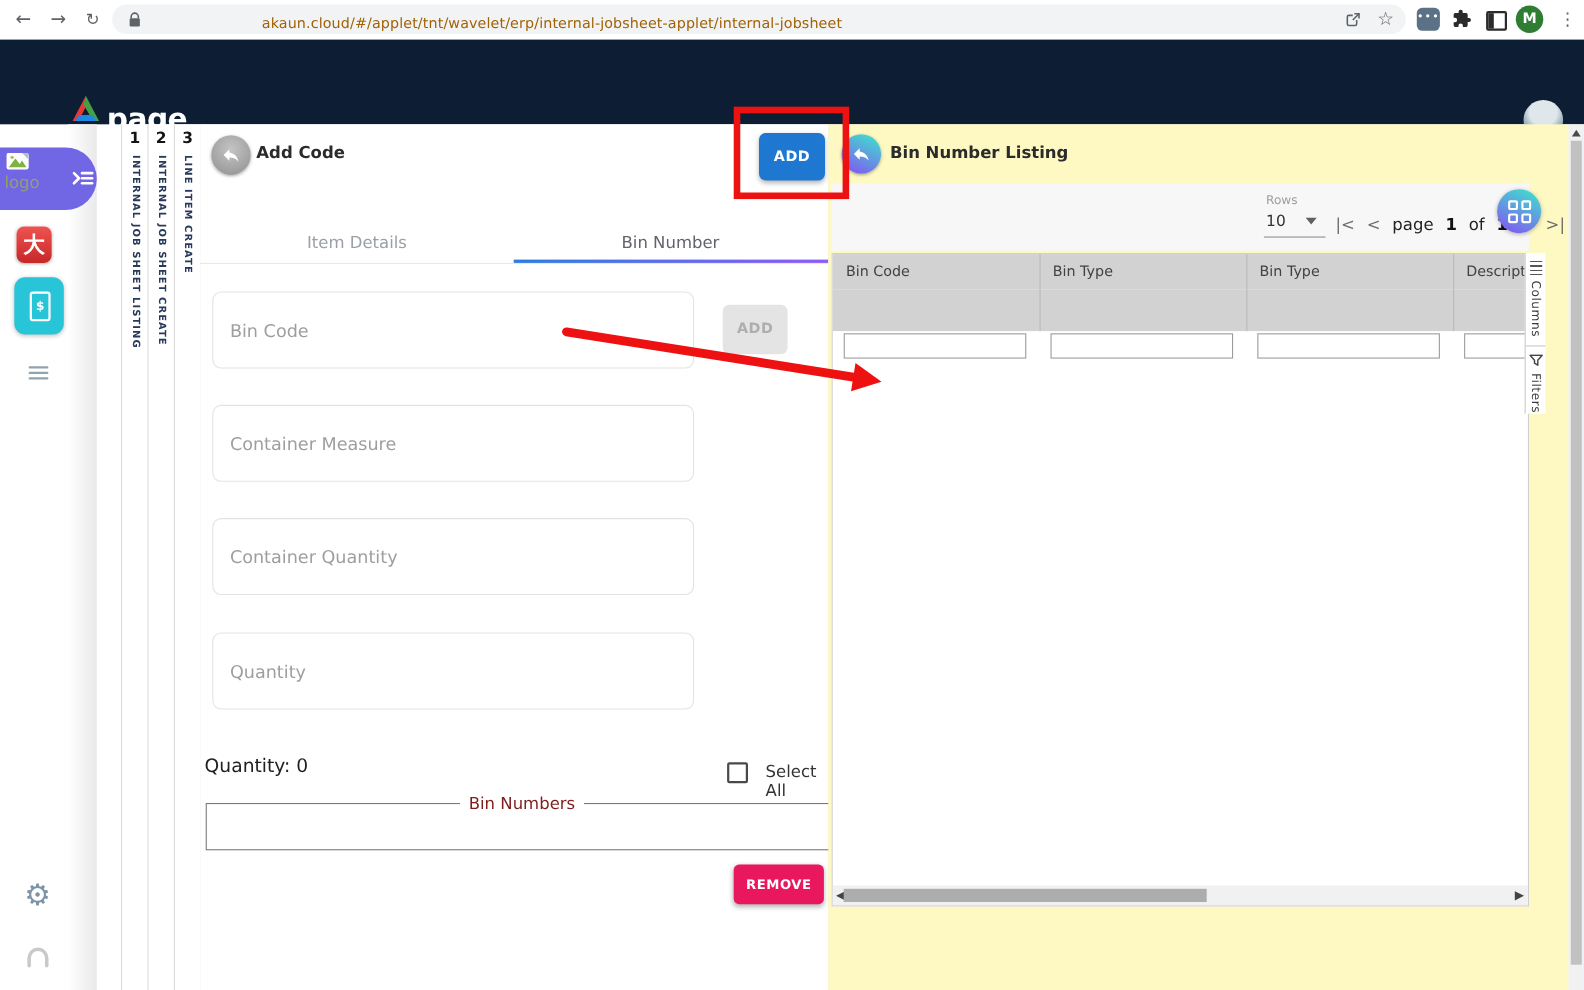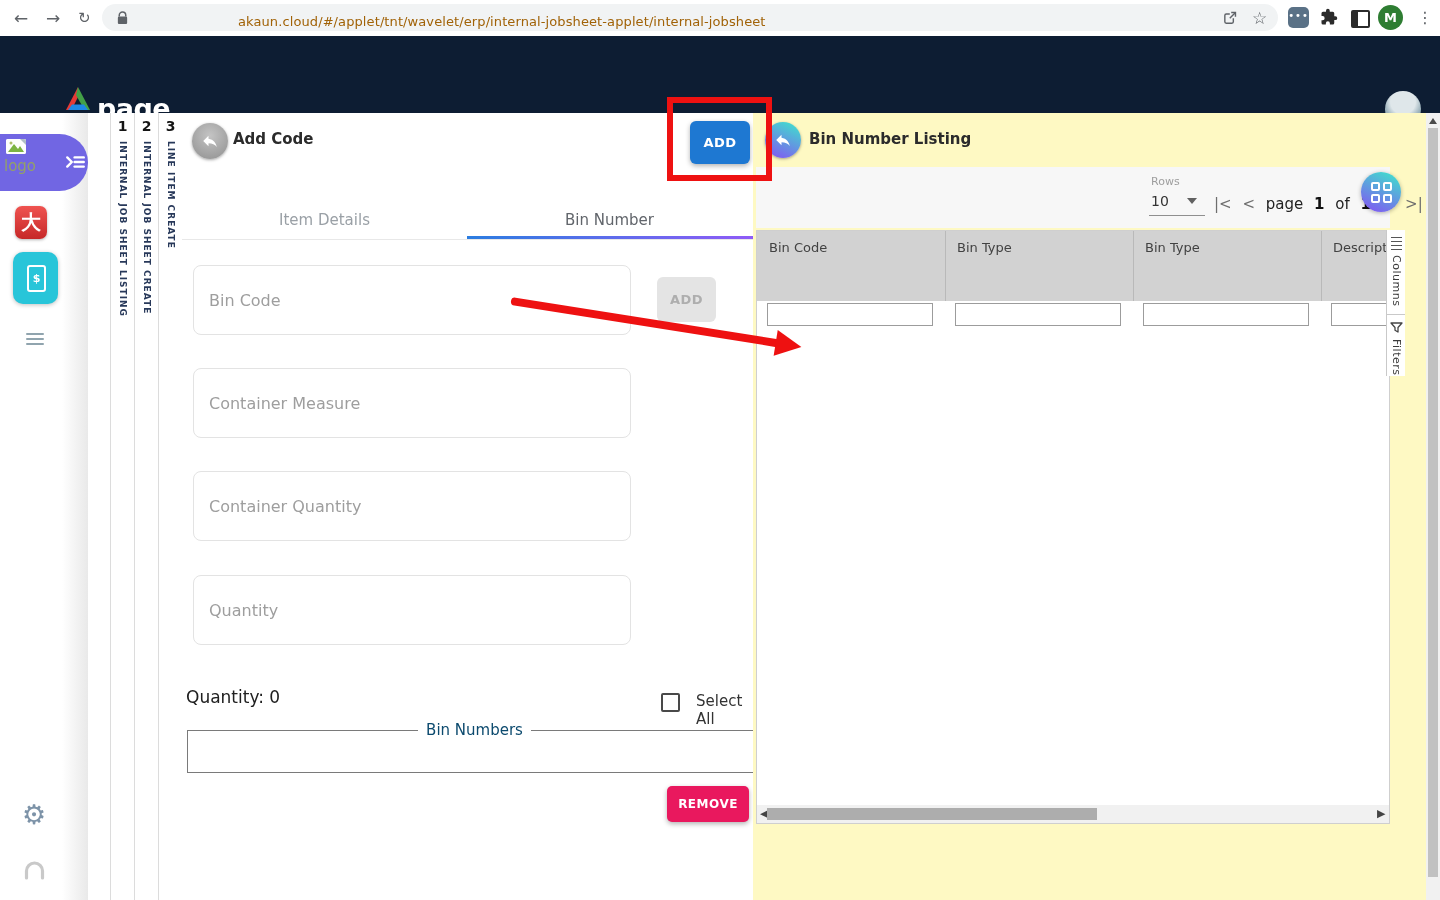--- a/index.html
+++ b/index.html
@@ -63,21 +63,21 @@
   .field{left:11px;width:438px;height:70px;border:1.5px solid #e3e3e3;border-radius:8px;
          background:#fff;font-size:16px;color:#333;padding:0 15px;box-sizing:border-box;outline:none;
          font-family:"DejaVu Sans","Liberation Sans",sans-serif;}
   .field::placeholder{color:#9e9e9e;opacity:1;}
   #bin-add-button{left:475px;top:164px;width:59px;height:45px;background:#e4e4e4;border-radius:6px;
                   color:#aeaeae;font-size:13px;font-weight:bold;text-align:center;line-height:45px;letter-spacing:.5px;}
   #qty-summary{left:4px;top:574px;font-size:17px;color:#202020;}
   #select-all-box{left:479px;top:580px;width:15px;height:15px;border:2px solid #494949;border-radius:2px;background:#fff;}
   #select-all-label{left:502px;top:579px;font-size:15px;color:#333;margin-left:12px;}
   #bin-fieldset{left:5px;top:608px;width:549px;height:34px;border:1px solid #7a7a7a;margin:0;}
-  #bin-fieldset legend{margin:0 auto;padding:0 8px;font-size:15px;color:#0c4a6e;}
+  #bin-fieldset legend{margin:0 auto;padding:0 8px;font-size:15px;color:#7f1d1d;}
   #remove-button{left:485px;top:673px;width:82px;height:36px;background:#e9185e;border-radius:5px;
                  color:#fff;font-size:12px;font-weight:bold;text-align:center;line-height:36px;
                  letter-spacing:.5px;box-shadow:0 2px 5px rgba(0,0,0,.3);}
 
   
   #bin-panel{left:753px;top:113px;width:673px;height:787px;background:#fef9c3;}
   #bin-back{left:12px;top:9px;background:linear-gradient(205deg,#3fe0cd 5%,#7e5ef0 90%);}
   #bin-title{left:56px;top:17px;font-size:15px;font-weight:600;color:#2b2b2b;}
   #bin-toolbar{left:3px;top:54px;width:634px;height:61px;background:#f7f7f7;}
   #rows-label{left:395px;top:8px;font-size:11px;color:#9e9e9e;}

